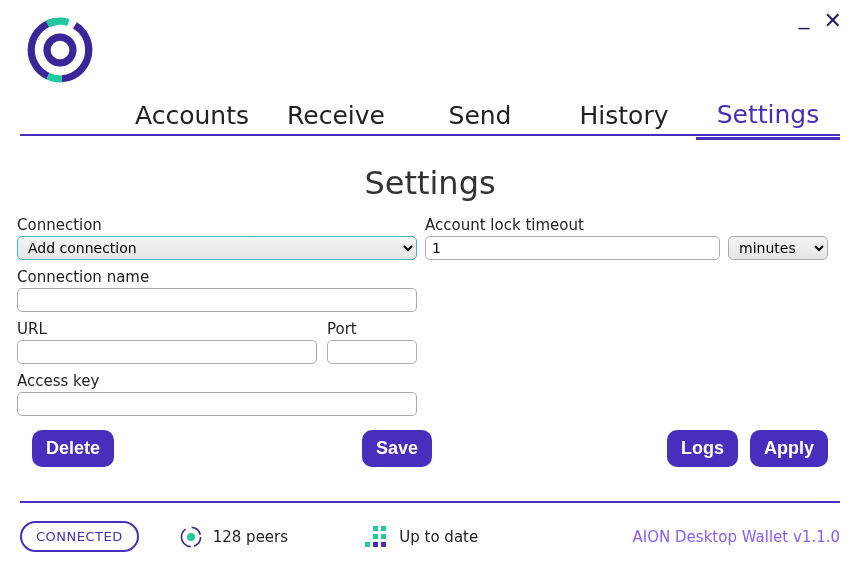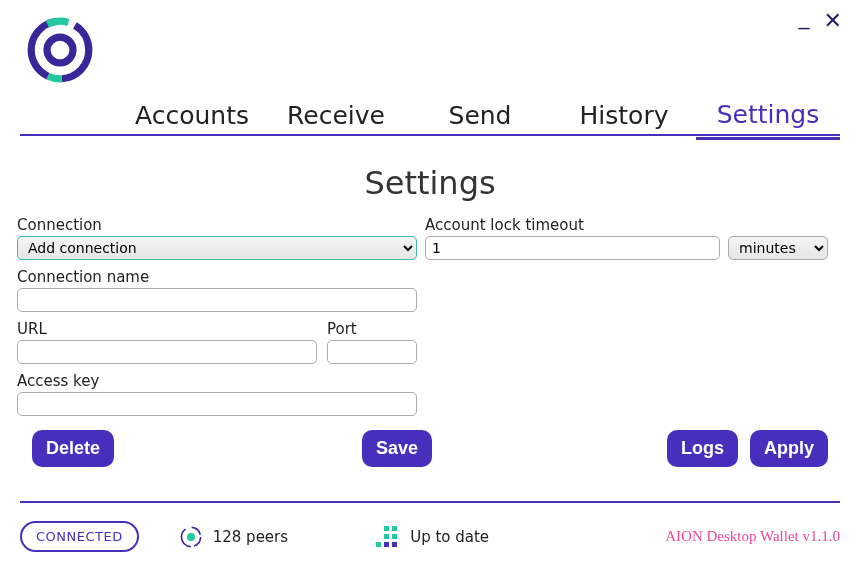--- a/index.html
+++ b/index.html
@@ -186,22 +186,21 @@
     width: 5px;
     height: 5px;
     background: #22c89e;
   }
   .update-icon .dots span:nth-child(1),
   .update-icon .dots span:nth-child(4) { background: transparent; }
   .update-icon .dots span:nth-child(8),
   .update-icon .dots span:nth-child(9) { background: #472ebd; }
   .version {
     margin-left: auto;
-    color: #ec4899;
-    font-family: Liberation Serif, serif;
+    color: #8b5cf6;
   }
   .peers-area { display: flex; align-items: center; text-align: right; }
 </style>
 </head>
 <body>
 
 <div class="window-controls">
   <span class="min-icon">_</span>
   <span class="close-icon">✕</span>
 </div>

